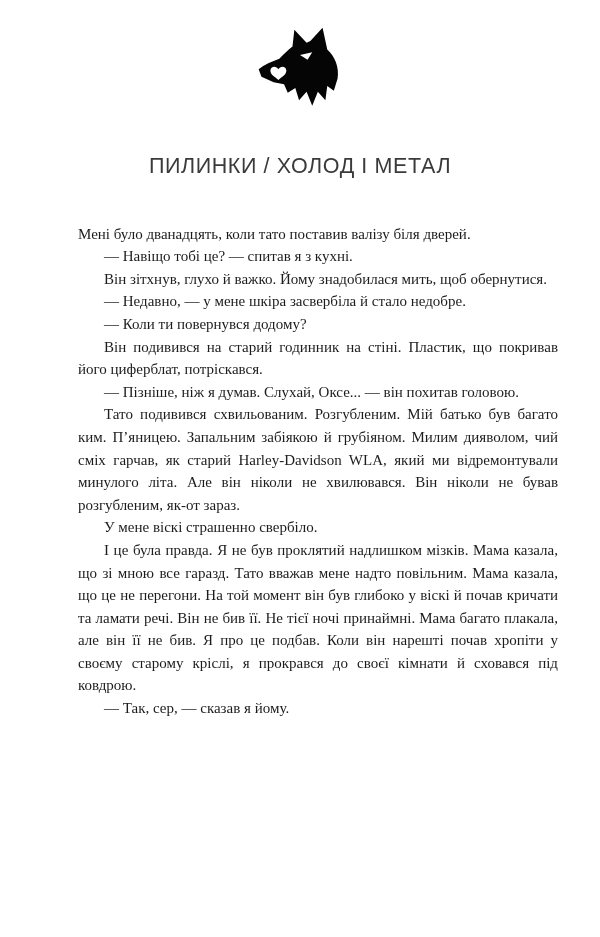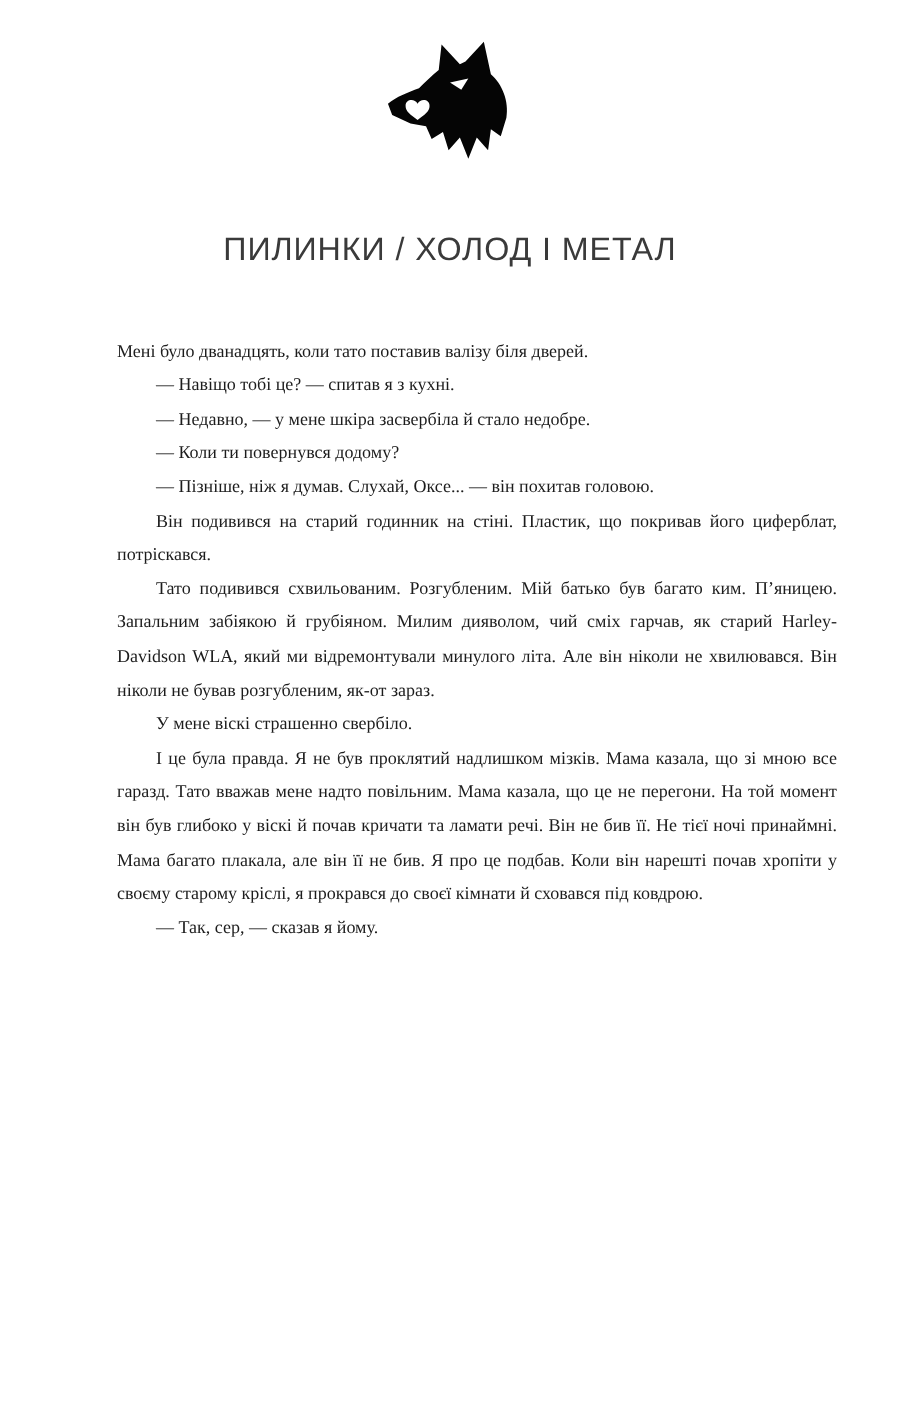--- a/index.html
+++ b/index.html
@@ -30,21 +30,21 @@
     margin: 44px 20px 0;
     text-align: center;
     font-family: "Liberation Sans", "DejaVu Sans", sans-serif;
     font-weight: 400;
     font-size: 21.5px;
     letter-spacing: 0.6px;
     color: #3a3a3a;
   }
   .body-text {
     margin: 44px 42px 0 78px;
-    font-size: 12px;
+    font-size: 15px;
     line-height: 22.6px;
     text-align: justify;
   }
   .body-text p {
     margin: 0;
     text-indent: 26px;
   }
   .body-text p.first {
     text-indent: 0;
   }
@@ -60,23 +60,24 @@
       <path fill="#ffffff" d="M27,47 C25,43 18.5,43.5 18.5,48.5 C18.5,52.5 22,54.5 27,58.5 C32,54.5 35.5,52.5 35.5,48.5 C35.5,43.5 29,43 27,47 Z"></path>
       <path fill="#ffffff" d="M50,32 L63,29 L58,37 Z"></path>
     </svg>
   </div>
 
   <h1 class="chapter-title">ПИЛИНКИ / ХОЛОД І МЕТАЛ</h1>
 
   <div class="body-text">
     <p class="first">Мені було дванадцять, коли тато поставив валізу біля дверей.</p>
     <p>— Навіщо тобі це? — спитав я з кухні.</p>
+    <p>Він зітхнув, глухо й важко. Йому знадобилася мить, щоб обернутися.</p>
     <p>— Недавно, — у мене шкіра засвербіла й стало недобре.</p>
     <p>— Коли ти повернувся додому?</p>
+    <p>Він подивився на старий годинник на стіні. Пластик, що покривав його циферблат, потріскався.</p>
     <p>— Пізніше, ніж я думав. Слухай, Оксе... — він похитав головою.</p>
-    <p>Він подивився на старий годинник на стіні. Пластик, що покривав його циферблат, потріскався.</p>
     <p>Тато подивився схвильованим. Розгубленим. Мій батько був багато ким. П’яницею. Запальним забіякою й грубіяном. Милим дияволом, чий сміх гарчав, як старий Harley-Davidson WLA, який ми відремонтували минулого літа. Але він ніколи не хвилювався. Він ніколи не бував розгубленим, як-от зараз.</p>
     <p>У мене віскі страшенно свербіло.</p>
     <p>І це була правда. Я не був проклятий надлишком мізків. Мама казала, що зі мною все гаразд. Тато вважав мене надто повільним. Мама казала, що це не перегони. На той момент він був глибоко у віскі й почав кричати та ламати речі. Він не бив її. Не тієї ночі принаймні. Мама багато плакала, але він її не бив. Я про це подбав. Коли він нарешті почав хропіти у своєму старому кріслі, я прокрався до своєї кімнати й сховався під ковдрою.</p>
     <p>— Так, сер, — сказав я йому.</p>
   </div>
 
 </div>
 
 </body></html>

